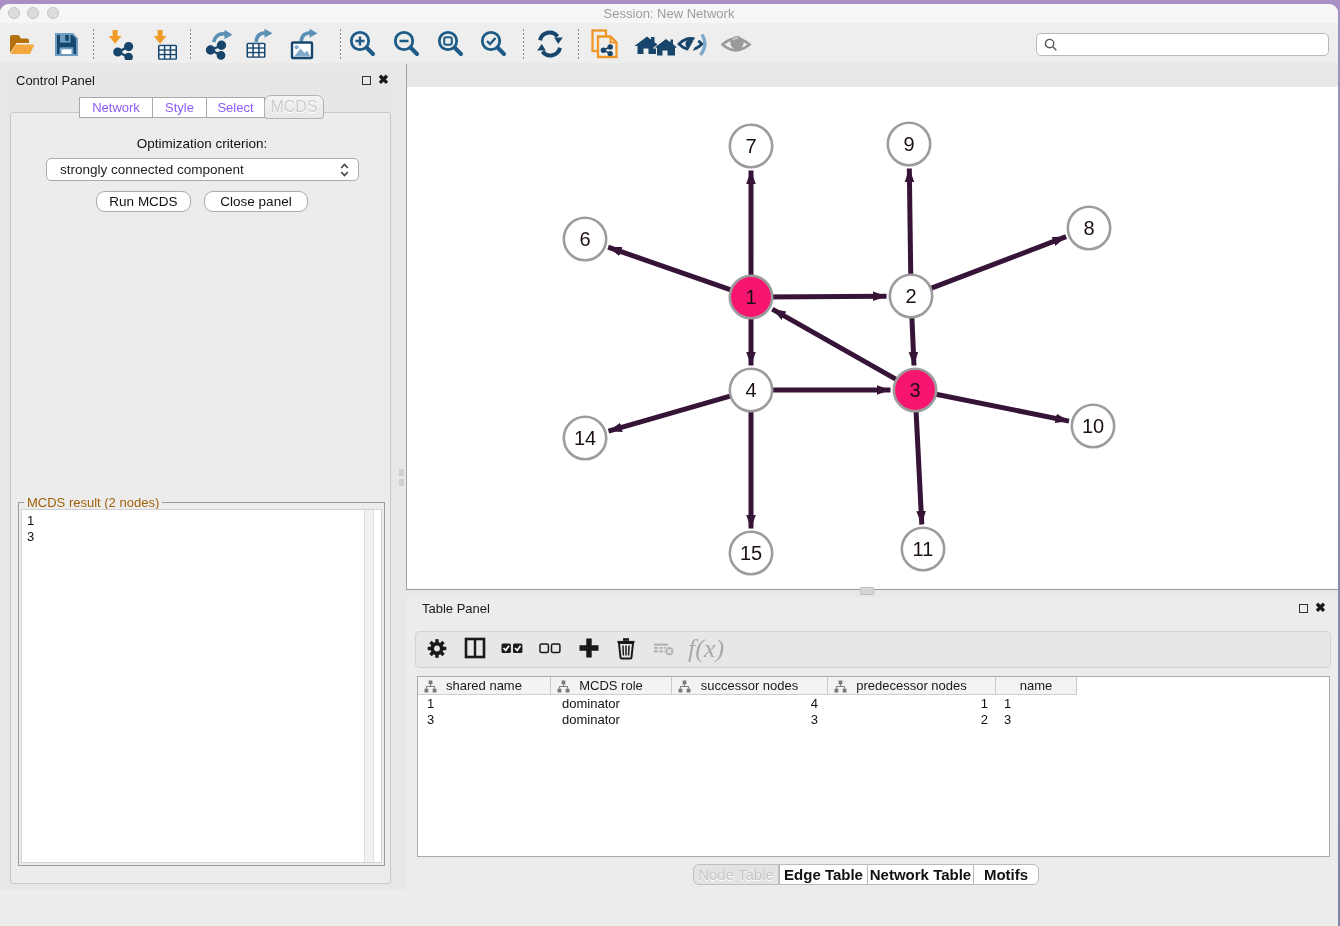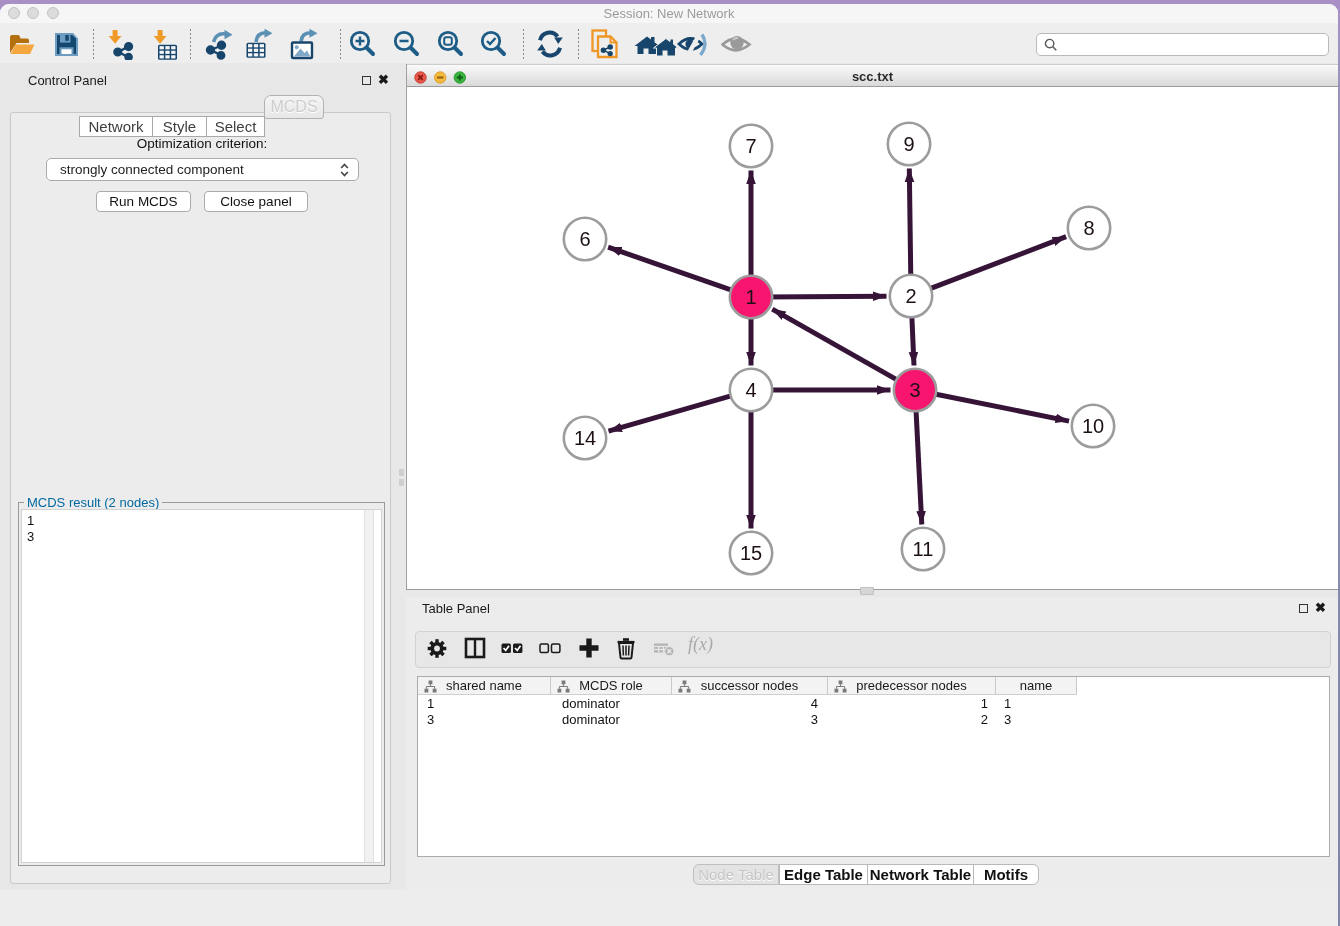--- a/index.html
+++ b/index.html
@@ -21,39 +21,39 @@
       background-size:1px 4px;}
   #searchbox{position:absolute;left:1036px;top:10px;width:291px;height:21px;background:#fff;
       border:1px solid #b9b9b9;border-radius:5px;}
   #mainbg{position:absolute;left:0;top:59px;width:100%;bottom:36px;background:#e8e8e8;}
   
   #cpanel{position:absolute;left:2px;top:61px;width:396px;height:825px;background:#e7e7e7;}
   .paneltitle{font-size:13px;color:#1a1a1a;}
   .floatbtn{position:absolute;width:9px;height:9px;border:1.5px solid #333;box-sizing:border-box;}
   .closex{position:absolute;font-size:13px;font-weight:bold;color:#1a1a1a;}
   .wtab{position:absolute;top:32px;height:21px;background:#fff;border:1px solid #a9a9a9;
-      box-sizing:border-box;text-align:center;font-size:15px;color:#404040;line-height:20px;margin-top:19px;}
+      box-sizing:border-box;text-align:center;font-size:13px;color:#8b5cf6;line-height:20px;}
   #mcdstab{position:absolute;left:262px;top:30px;width:60px;height:24px;
       background:linear-gradient(#f4f4f4,#e7e7e7);border:1px solid #b2b2b2;
       border-radius:7px 7px 3px 3px;box-sizing:border-box;text-align:center;
       font-size:16px;color:#cdcdcd;line-height:21px;text-shadow:0 1px 0 #fff;}
   #cpcontent{position:absolute;left:8px;top:47px;width:381px;height:772px;
       background:#ececec;border:1px solid #c9c9c9;border-radius:3px;box-sizing:border-box;}
   #optlabel{position:absolute;left:0;top:71px;width:400px;text-align:center;
       font-size:13.5px;color:#111;}
   #combo{position:absolute;left:44px;top:93px;width:313px;height:23px;background:#fff;
       border:1px solid #ababab;border-radius:5px;box-sizing:border-box;padding-left:8px;}
   #combo span{position:absolute;left:13px;top:3px;font-size:13.5px;color:#222;}
   .btn{position:absolute;top:126px;height:21px;background:#fff;border:1px solid #ababab;
-      border-radius:4px;box-sizing:border-box;text-align:center;font-size:13.5px;
+      border-radius:9px;box-sizing:border-box;text-align:center;font-size:13.5px;
       color:#111;line-height:19px;}
   #mcdsgroup{position:absolute;left:16px;top:437px;width:367px;height:364px;
       border:1px solid #9a9a9a;box-sizing:border-box;}
   #mcdsgrouplabel{position:absolute;left:5px;top:-8px;background:#ececec;padding:0 3px;
-      font-size:13px;color:#0369a1;}
+      font-size:13px;color:#a16207;}
   #mcdstext{position:absolute;left:2px;top:6px;width:361px;height:354px;background:#fff;
       border:1px solid #d2d2d2;box-sizing:border-box;}
   #mcdstext .num{position:absolute;left:5px;font-size:13px;color:#111;}
   #mcdsscroll{position:absolute;right:7px;top:0;width:8px;height:100%;background:#f1f1f1;
       border-left:1px solid #e0e0e0;border-right:1px solid #e0e0e0;}
   
   #netwin{position:absolute;left:406px;top:60px;width:932px;height:526px;
       border-left:1px solid #a0a0a0;border-bottom:1px solid #9a9a9a;box-sizing:border-box;}
   #nettitle{position:absolute;left:0;top:0;width:100%;height:23px;
       background:linear-gradient(#fafafa,#d9d9d9);border-top:1px solid #cdcdcd;
@@ -223,21 +223,21 @@
     </svg>
     <div id="searchbox">
       <svg style="position:absolute;left:7px;top:4px" width="14" height="14" viewBox="0 0 14 14">
         <circle cx="5.6" cy="5.6" r="4.2" fill="none" stroke="#5a5a5a" stroke-width="1.4"></circle>
         <line x1="8.8" y1="8.8" x2="12.3" y2="12.3" stroke="#5a5a5a" stroke-width="1.5"></line>
       </svg>
     </div>
   </div>
   <div id="mainbg"></div>
   <div id="cpanel">
-    <div class="paneltitle" style="position:absolute;left:14px;top:8px;margin-left:12px;">Control Panel</div>
+    <div class="paneltitle" style="position:absolute;left:14px;top:8px;">Control Panel</div>
     <div class="floatbtn" style="left:360px;top:11px;"></div>
     <div class="closex" style="left:376px;top:7px;">✖</div>
     <div id="cpcontent"></div>
     <div class="wtab" style="left:77px;width:74px;">Network</div>
     <div class="wtab" style="left:150px;width:55px;">Style</div>
     <div class="wtab" style="left:204px;width:59px;">Select</div>
     <div id="mcdstab">MCDS</div>
     <div id="optlabel">Optimization criterion:</div>
     <div id="combo">
         <span>strongly connected component</span>
@@ -255,31 +255,20 @@
         <div class="num" style="top:19px;">3</div>
         <div id="mcdsscroll"></div>
       </div>
     </div>
     <svg style="position:absolute;left:397px;top:404px" width="6" height="18" viewBox="0 0 6 18">
       <rect x="0" y="0" width="5" height="7" fill="#cfcfcf"></rect>
       <rect x="0" y="10" width="5" height="7" fill="#cfcfcf"></rect>
     </svg>
   </div>
   <div id="netwin">
-    <div id="nettitle">
-        <div class="t">scc.txt</div>
-      <svg style="position:absolute;left:7px;top:6px" width="60" height="13" viewBox="0 0 60 13">
-        <circle cx="6.5" cy="6.5" r="5.7" fill="#e8574a" stroke="#c64335" stroke-width="1"></circle>
-        <path d="M4.2 4.2 L8.8 8.8 M8.8 4.2 L4.2 8.8" stroke="#871a10" stroke-width="1.7"></path>
-        <circle cx="26.2" cy="6.5" r="5.7" fill="#f3ba3d" stroke="#d99f2b" stroke-width="1"></circle>
-        <path d="M23 6.5 L29.4 6.5" stroke="#90600a" stroke-width="1.8"></path>
-        <circle cx="45.8" cy="6.5" r="5.7" fill="#39b53f" stroke="#2b9a33" stroke-width="1"></circle>
-        <path d="M42.7 6.5 L48.9 6.5 M45.8 3.4 L45.8 9.6" stroke="#0e5d15" stroke-width="1.8"></path>
-      </svg>
-    </div>
     <div id="netcanvas">
 <svg width="931" height="502" viewBox="0 0 931 502" style="position:absolute;left:0;top:0">
 <defs>
             <marker id="arw" markerUnits="userSpaceOnUse" markerWidth="15" markerHeight="11" refX="13.5" refY="5" orient="auto">
               <path d="M0 0.2 L13.5 5 L0 9.8 Z" fill="#361438"></path>
             </marker>
           </defs>
 <g stroke="#361438" stroke-width="5" marker-end="url(#arw)">
 <line x1="344.0" y1="200.0" x2="344.0" y2="83.5"></line>
 <line x1="334.6" y1="206.7" x2="201.1" y2="160.1"></line>
@@ -372,21 +361,21 @@
         <rect x="2" y="7.5" width="14" height="9" fill="#b3b3b3"></rect>
         <g stroke="#e7e7e7" stroke-width="1.3">
           <line x1="2" y1="10.4" x2="16" y2="10.4"></line>
             <line x1="2" y1="13.5" x2="16" y2="13.5"></line>
           <line x1="6.7" y1="10.4" x2="6.7" y2="16.5"></line>
             <line x1="11.4" y1="10.4" x2="11.4" y2="16.5"></line>
         </g>
         <circle cx="17.3" cy="15.2" r="4.6" fill="#b3b3b3" stroke="#e7e7e7" stroke-width="1"></circle>
         <path d="M15.4 13.3 L19.2 17.1 M19.2 13.3 L15.4 17.1" stroke="#e7e7e7" stroke-width="1.5"></path>
       </svg>
-      <div style="position:absolute;left:272px;top:2px;font-family:'Liberation Serif',serif;font-style:italic;font-size:18px;color:#a9a9a9;">f(x)</div>
+      <div style="position:absolute;left:272px;top:2px;font-family:'Liberation Serif',serif;font-style:italic;font-size:26px;color:#a9a9a9;">f(x)</div>
     </div>
     <div id="ttable">
       <div class="thcell" style="left:0;width:133px;">shared name</div>
       <div class="thcell" style="left:133px;width:121px;">MCDS role</div>
       <div class="thcell" style="left:254px;width:156px;">successor nodes</div>
       <div class="thcell" style="left:410px;width:168px;">predecessor nodes</div>
       <div class="thcell" style="left:578px;width:81px;">name</div>
       <svg class="orgic" style="position:absolute;left:6px;top:3px" width="13" height="13" viewBox="0 0 13 13">
           <g fill="#7a7a7a">
             <rect x="4.6" y="0.5" width="3.8" height="3.8"></rect>

